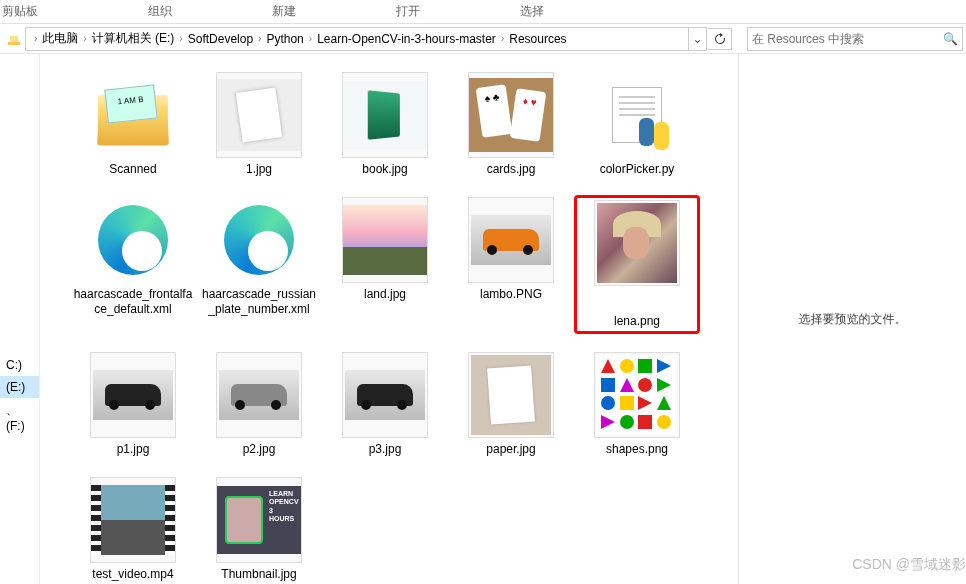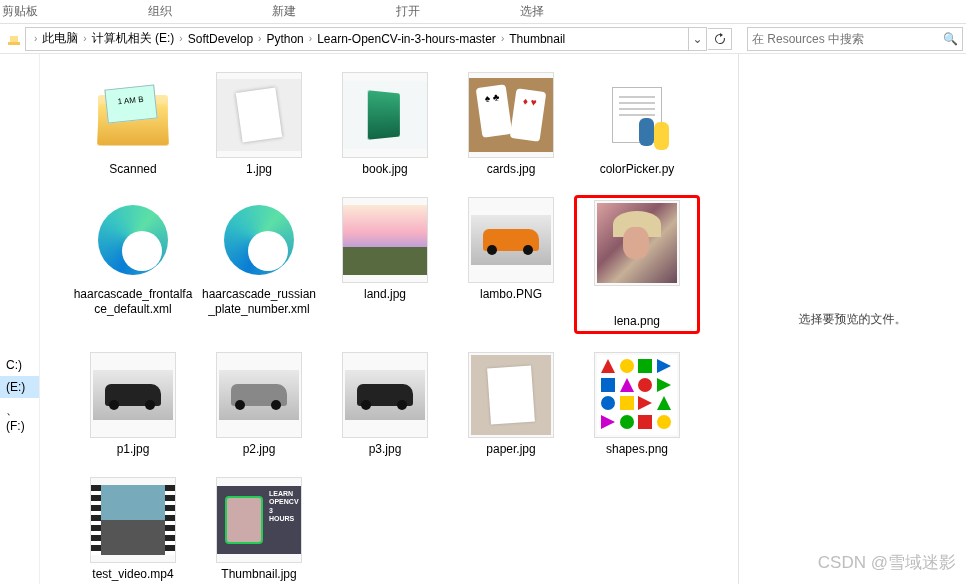--- a/index.html
+++ b/index.html
@@ -85,21 +85,21 @@
 .video-thumb::before { left:0; }
 .video-thumb::after { right:0; }
 
 .thumbface { width:84px; height:68px; background:#445; position:relative; }
 .thumbface::before { content:""; position:absolute; left:8px; top:10px; width:34px; height:44px; border:2px solid #2c5; background:#caa; border-radius:4px; }
 .thumbface::after { content:"LEARN OPENCV 3 HOURS"; position:absolute; right:2px; top:4px; width:30px; font-size:7px; color:#fff; line-height:1.2; font-weight:bold; }
 
 .onejpg { width:84px; height:72px; background:#eee; display:flex; align-items:center; justify-content:center; }
 .onejpg::after { content:""; width:40px; height:50px; background:#fff; transform: rotate(-8deg); box-shadow: 0 0 4px rgba(0,0,0,.3); }
 
-.watermark { position:absolute; right:10px; bottom:10px; color:#bdbdbd; font-size:17px; font-family: sans-serif; }
+.watermark { position:absolute; right:0; bottom:10px; color:#bdbdbd; font-size:14px; font-family: sans-serif; }
 </style>
 </head>
 <body>
 
 <div class="ribbon">
   <div class="tab">剪贴板</div>
   <div class="tab">组织</div>
   <div class="tab">新建</div>
   <div class="tab">打开</div>
   <div class="tab">选择</div>
@@ -117,21 +117,21 @@
     <span class="crumb">此电脑</span>
     <span class="chev-sep">›</span>
     <span class="crumb">计算机相关 (E:)</span>
     <span class="chev-sep">›</span>
     <span class="crumb">SoftDevelop</span>
     <span class="chev-sep">›</span>
     <span class="crumb">Python</span>
     <span class="chev-sep">›</span>
     <span class="crumb">Learn-OpenCV-in-3-hours-master</span>
     <span class="chev-sep">›</span>
-    <span class="crumb">Thumbnail</span>
+    <span class="crumb">Resources</span>
     <div style="flex:1"></div>
     <div class="addr-end">
       <div class="addr-drop">⌄</div>
     </div>
   </div>
   <div class="addr-refresh">
     <svg width="12" height="12" viewBox="0 0 12 12">
         <path d="M6 1a5 5 0 1 0 4.9 4H9.8A4 4 0 1 1 6 2v2l3-2-3-2z" fill="#333"></path>
       </svg>
   </div>

